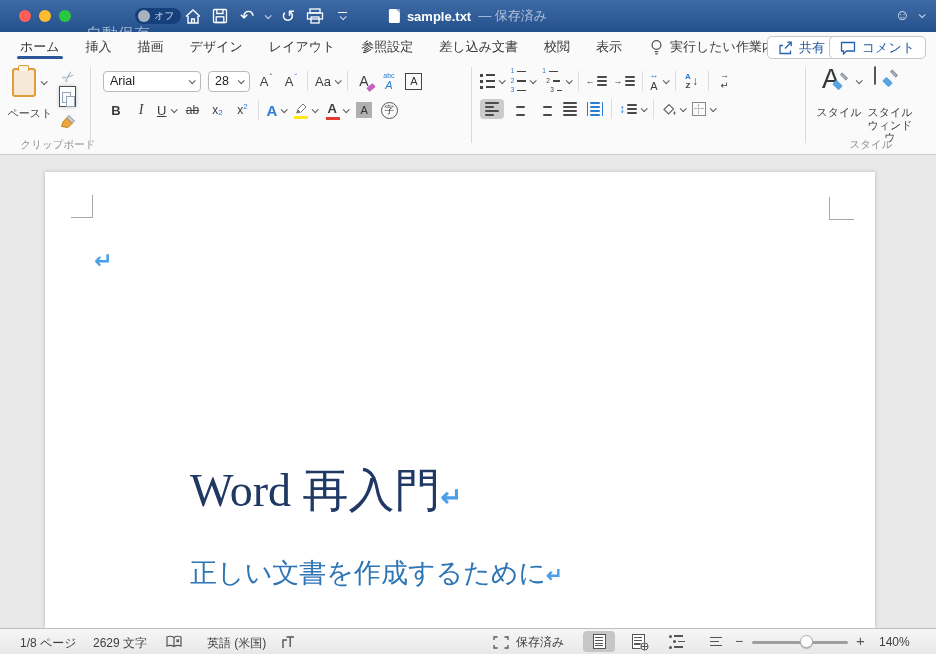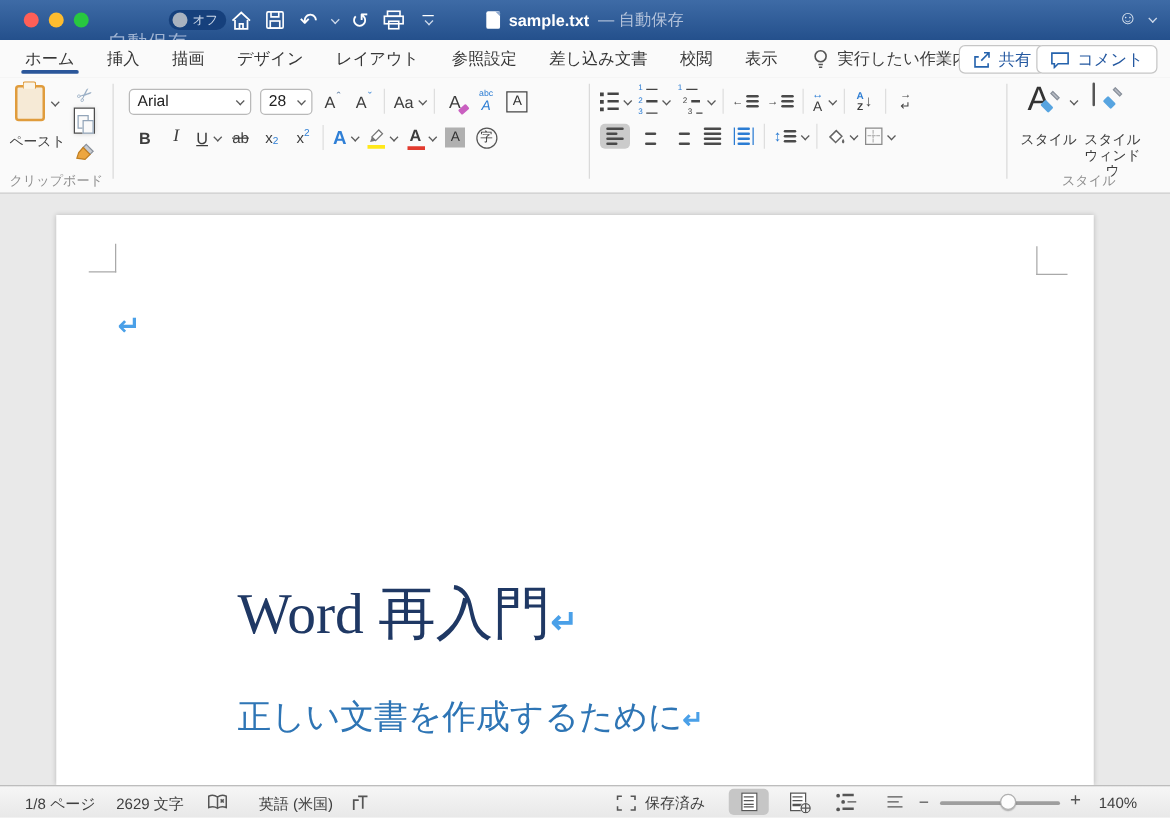--- a/index.html
+++ b/index.html
@@ -171,21 +171,21 @@
           <span class="chv w" style="margin-top:1px"></span>
         </span>
     </span>
   </span>
 
   <span class="doctitle">
     <span class="docicon">
         <i></i>
       </span>
     <span class="doc-name">sample.txt</span>
-    <span class="doc-status">— 自動保存</span>
+    <span class="doc-status">— 保存済み</span>
   </span>
 
 
   <span class="smiley"><span>☺</span></span>
   <span class="chv w sm-chv"></span>
 </div>
 
 <div class="tabrow">
   <span class="tab active">ホーム</span>
   <span class="tab">挿入</span>
@@ -232,21 +232,21 @@
     <span class="abs" style="left:62px;top:6px"><span class="scis">✂</span></span>
     <span class="abs" style="left:62px;top:30px"><span class="copyic"><i></i><i></i></span></span>
     <span class="abs" style="left:60px;top:52px">
       <svg width="16" height="16" viewBox="0 0 16 16">
           <path d="M9 1.5 L14.5 7 L12 9.5 L6.5 4 Z" fill="#c8ccd2" stroke="#8b929c" stroke-width="1"></path>
           <path d="M6.5 4 L12 9.5 L8 13.5 L1.5 12.5 L3 8 Z" fill="#eda63f" stroke="#c07f23" stroke-width="1"></path>
         </svg>
     </span>
   </div>
   <div class="gsep" style="left:90px"></div>
-  <div class="glabel" style="left:0;width:90px">クリップボード</div>
+  <div class="glabel" style="left:13px;width:90px">クリップボード</div>
 
   <div class="grp" style="left:91px;width:380px">
     <div class="rrow" style="left:12px;top:8px">
       <span class="combo" style="width:98px">
           <span>Arial</span>
           <span class="chv"></span>
         </span>
       <span class="combo" style="width:42px">
           <span>28</span>
           <span class="chv"></span>

